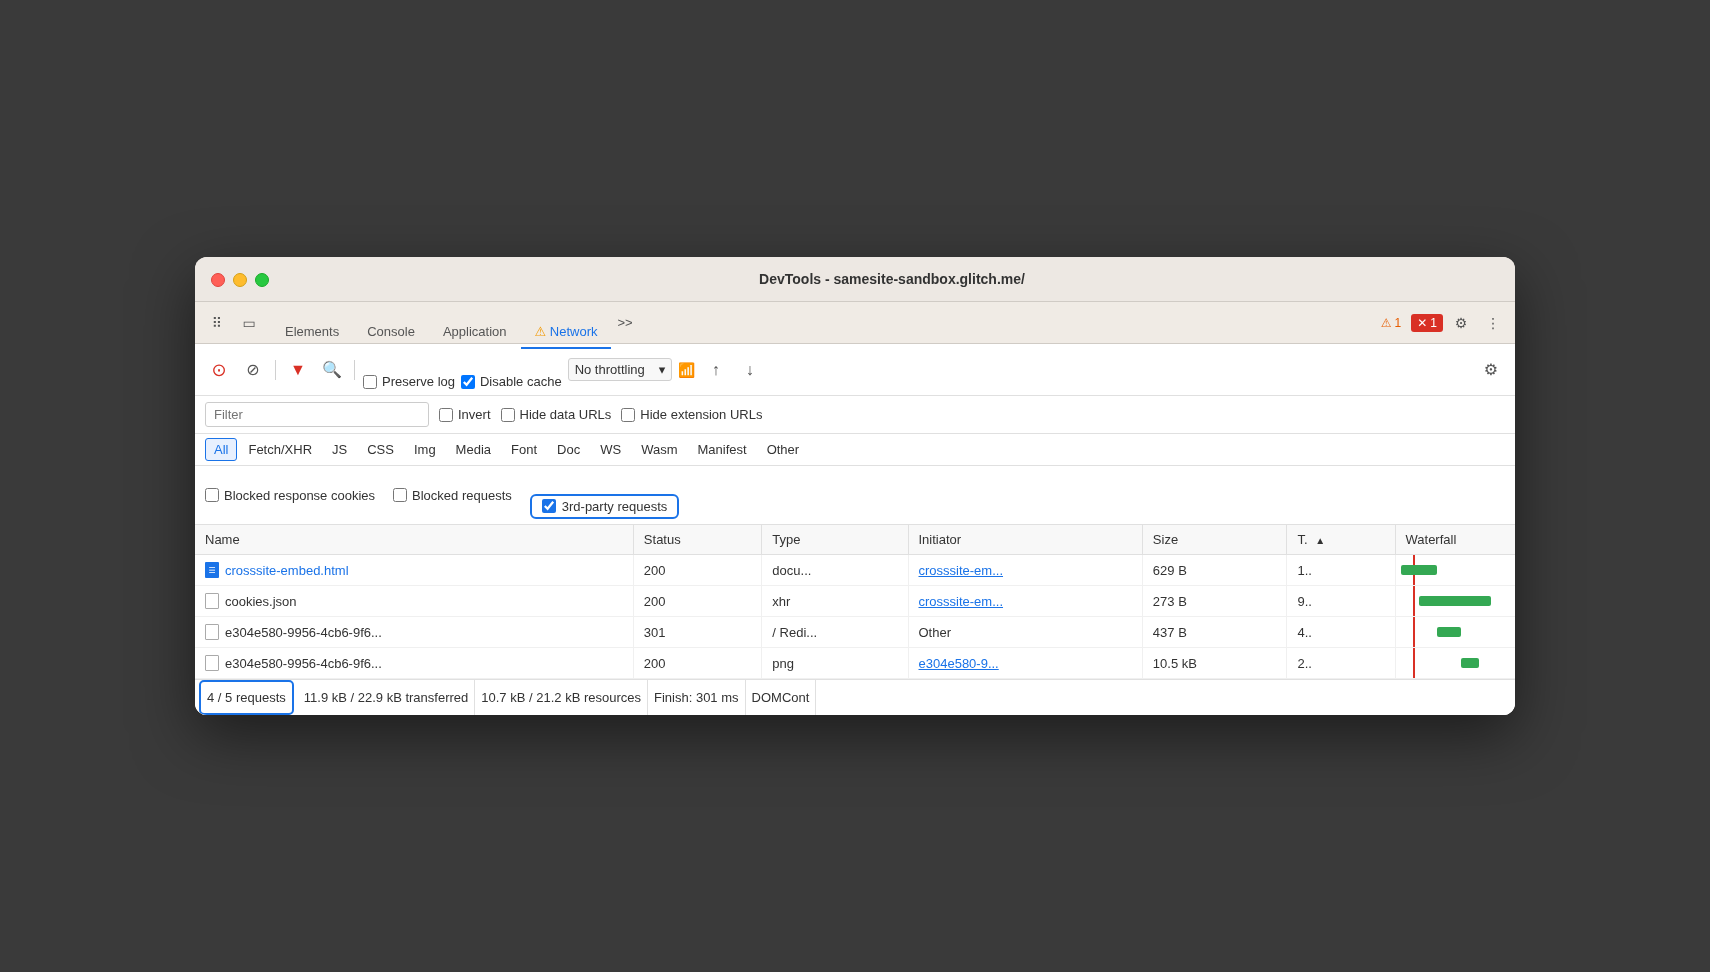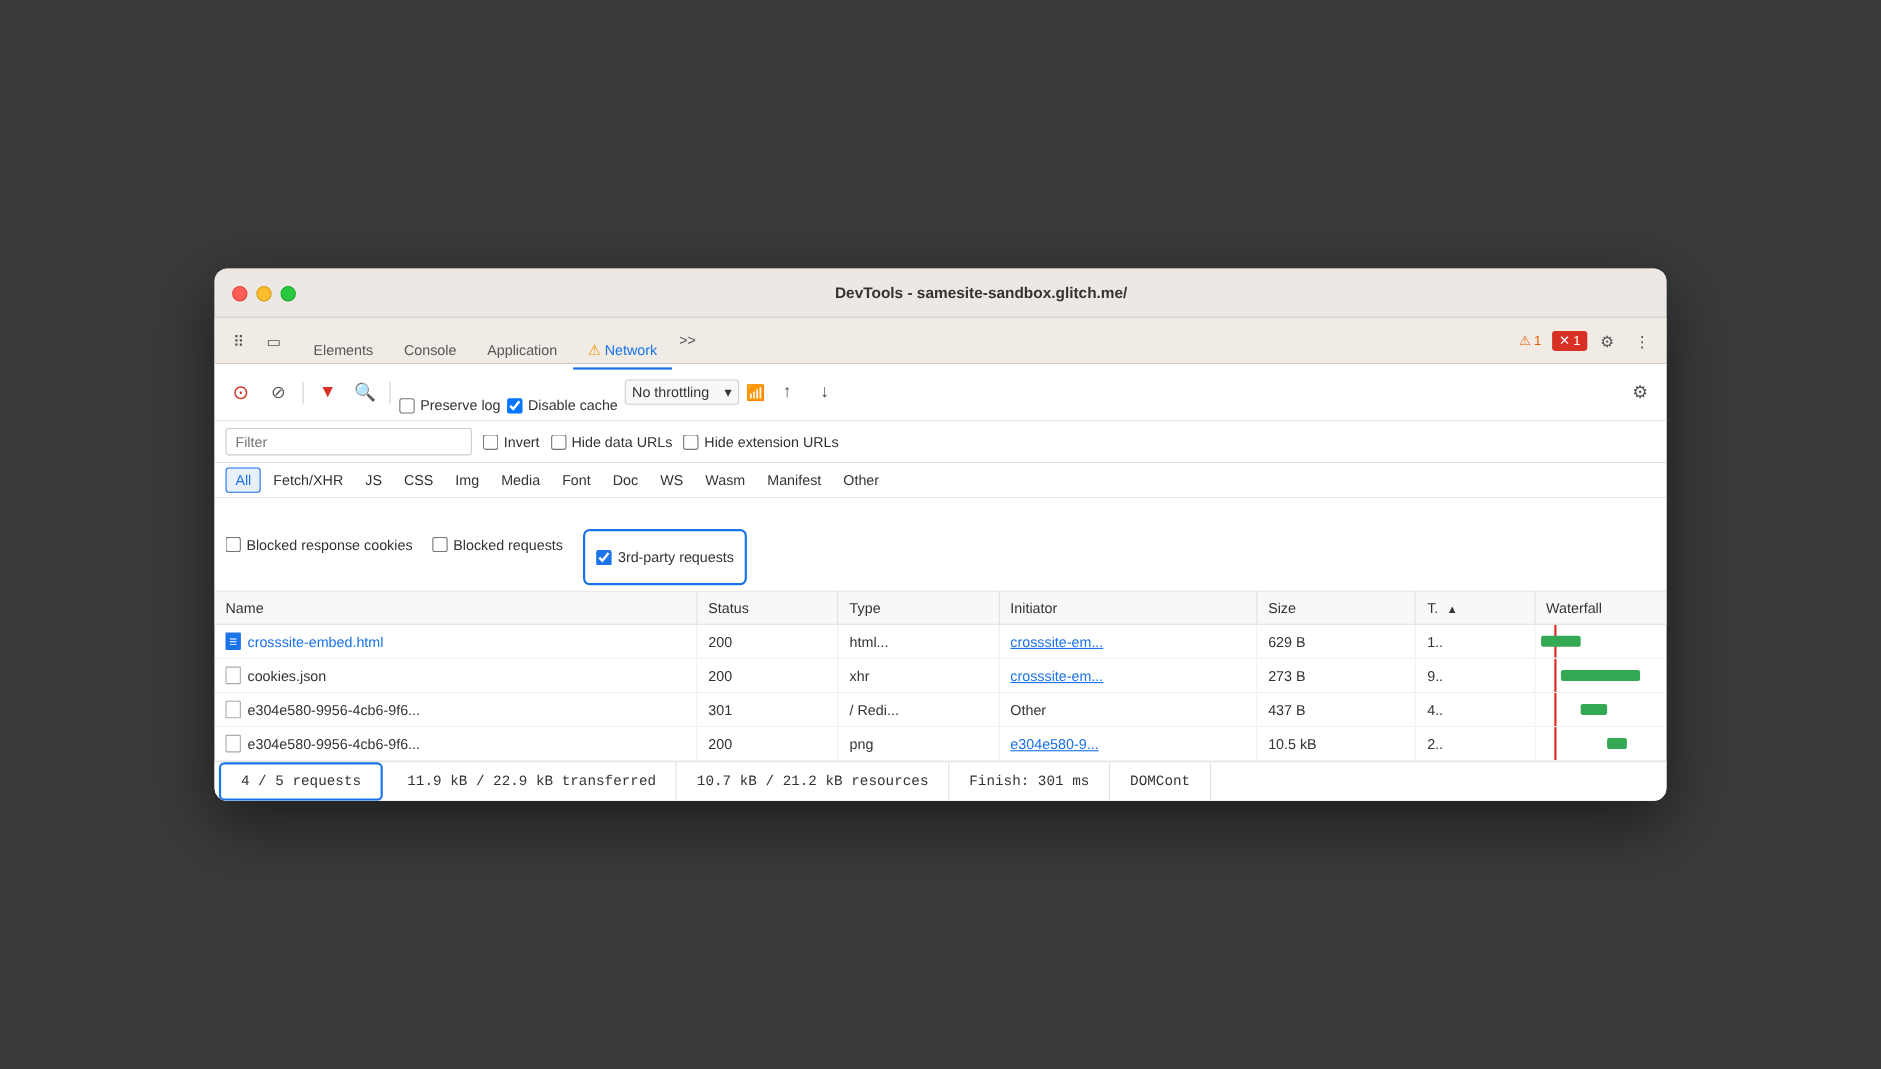--- a/index.html
+++ b/index.html
@@ -229,26 +229,26 @@
     .extra-filter-bar {
       display: flex;
       align-items: center;
       padding: 5px 10px;
       border-bottom: 1px solid #e0e0e0;
       gap: 18px;
       background: #fff;
     }
     .highlighted-checkbox {
       display: flex;
-      align-items: flex-end;
+      align-items: flex-start;
       gap: 6px;
       font-size: 13px;
       color: #333;
       cursor: pointer;
-      padding: 16px 10px;
+      padding: 3px 10px;
       border: 2.5px solid #1a73e8;
       border-radius: 6px;
       background: #fff;
       margin-top: 23px;
     }
     .highlighted-checkbox input { width: 14px; height: 14px; accent-color: #1a73e8; }
     
     .network-table {
       width: 100%;
       border-collapse: collapse;
@@ -317,27 +317,26 @@
     .status-bar {
       display: flex;
       align-items: center;
       border-top: 1px solid #e0e0e0;
       font-size: 13px;
       color: #333;
       background: #fff;
       height: 36px;
     }
     .status-cell {
-      padding: 0 18px;
+      padding: 0 6px;
       border-right: 1px solid #e0e0e0;
       height: 100%;
       display: flex;
       align-items: center;
       white-space: nowrap;
-      font-family: Liberation Mono, monospace;
     }
     .status-cell.highlighted {
       border: 2.5px solid #1a73e8;
       border-radius: 5px;
       margin: 2px 4px;
     }
     .sort-arrow {
       margin-left: 4px;
       font-size: 10px;
     }
@@ -476,21 +475,21 @@
       </thead>
       <tbody id="table-body">
       <tr>
             <td style="max-width: 240px;">
               <div class="td-name">
                 <div class="file-icon-blue">☰</div>
                 <span style="color: rgb(26, 115, 232);">crosssite-embed.html</span>
               </div>
             </td>
             <td>200</td>
-            <td>html...</td>
+            <td>docu...</td>
             <td><span class="link-text">crosssite-em...</span></td>
             <td>629 B</td>
             <td>1..</td>
             <td style="position: relative; width: 120px; padding: 0px; height: 28px;">
               <div style="position: relative; height: 100%; width: 100%;">
                 <div style="position: absolute; left: 15%; top: 0px; width: 2px; height: 100%; background: rgb(217, 48, 37);"></div>
                 <div style="position: absolute; left: 5%; width: 30%; top: 50%; transform: translateY(-50%); height: 10px; background: rgb(52, 168, 83); border-radius: 2px;"></div>
               </div>
             </td>
           </tr>

